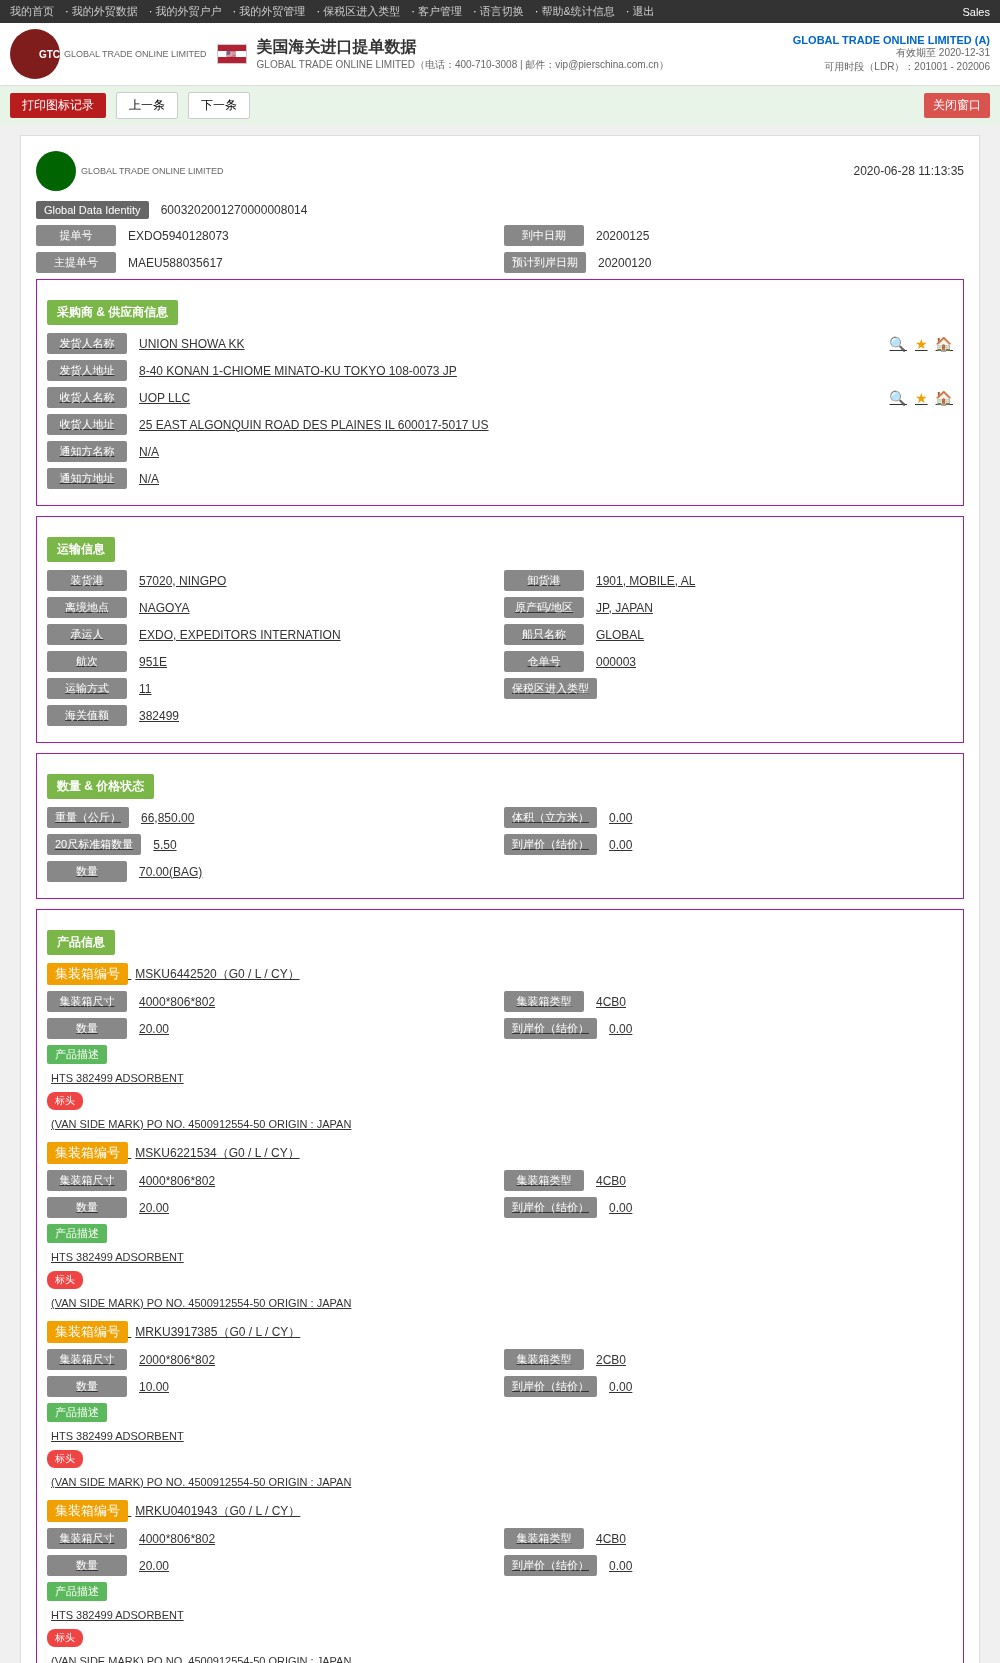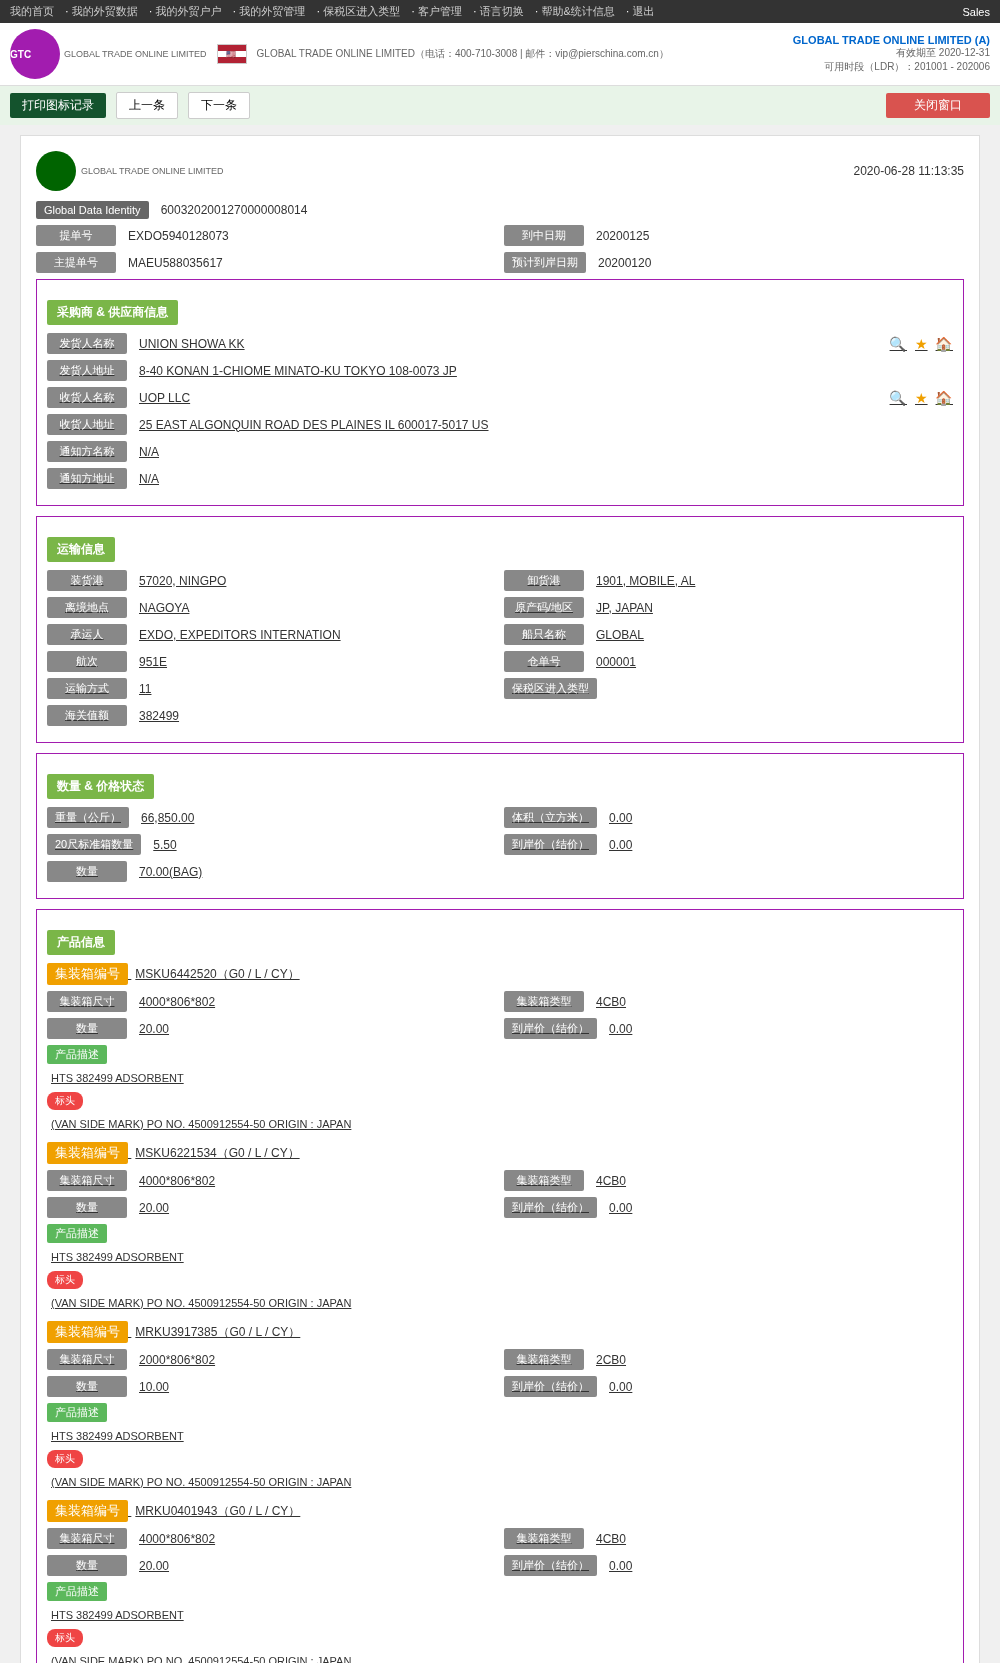--- a/index.html
+++ b/index.html
@@ -6,34 +6,34 @@
     body { font-family: Arial, sans-serif; font-size: 12px; background: #f0f0f0; color: #333; }
     
     
     .top-nav { background: #333; color: #fff; padding: 4px 10px; display: flex; justify-content: space-between; align-items: center; font-size: 11px; }
     .top-nav a { color: #ccc; text-decoration: none; margin-right: 8px; }
     
     
     .header { background: #fff; padding: 6px 10px; display: flex; align-items: center; justify-content: space-between; border-bottom: 1px solid #ddd; }
     .header-left { display: flex; align-items: center; gap: 10px; }
     .logo { display: flex; align-items: center; gap: 4px; }
-    .logo-circle { width: 50px; height: 50px; border-radius: 50%; background: #a21caf; display: flex; align-items: center; justify-content: flex-start; }
+    .logo-circle { width: 50px; height: 50px; border-radius: 50%; background: #7f1d1d; display: flex; align-items: center; justify-content: flex-end; }
     .logo-text { font-size: 9px; color: #666; }
     .flag { width: 30px; height: 20px; background: linear-gradient(#b22234 33%, #fff 33%, #fff 66%, #b22234 66%); border: 1px solid #ccc; font-size: 8px; display: flex; align-items: center; justify-content: center; }
     .page-title { font-size: 16px; font-weight: bold; color: #333; }
     .company-info { font-size: 10px; color: #666; }
     .header-right { text-align: right; font-size: 10px; color: #0066cc; }
     .header-right .company-name { font-weight: bold; font-size: 11px; }
     .header-right .valid { color: #666; }
     
     
     .action-bar { background: #e8f4e8; padding: 6px 10px; display: flex; align-items: center; gap: 10px; }
-    .btn-print { background: #14532d; color: #fff; border: none; padding: 4px 12px; cursor: pointer; border-radius: 2px; font-size: 12px; }
+    .btn-print { background: #b91c1c; color: #fff; border: none; padding: 4px 12px; cursor: pointer; border-radius: 2px; font-size: 12px; }
     .btn-nav { background: #fff; border: 1px solid #ccc; padding: 4px 12px; cursor: pointer; font-size: 12px; border-radius: 2px; }
-    .btn-close { background: #d9534f; color: #fff; border: none; padding: 4px 28px; cursor: pointer; font-size: 12px; border-radius: 2px; float: right; margin-left: auto; }
+    .btn-close { background: #d9534f; color: #fff; border: none; padding: 4px 9px; cursor: pointer; font-size: 12px; border-radius: 2px; float: right; margin-left: auto; }
     
     
     .main-content { padding: 10px 20px; background: #f0f0f0; }
     
     
     .record-card { background: #fff; border: 1px solid #ddd; padding: 15px; margin-bottom: 10px; }
     
     
     .card-header { display: flex; justify-content: space-between; align-items: center; margin-bottom: 10px; }
     .gtc-logo-small { display: flex; align-items: center; gap: 5px; }
@@ -89,20 +89,21 @@
 <div class="header">
   <div class="header-left">
     <div class="logo">
       <div class="logo-circle">
         <span style="color:#fff; font-weight:bold; font-size:10px;">GTC</span>
       </div>
       <div class="logo-text">GLOBAL TRADE ONLINE LIMITED</div>
     </div>
     <div class="flag">🇺🇸</div>
     <div>
+      <div class="page-title">美国海关进口提单数据</div>
       <div class="company-info">GLOBAL TRADE ONLINE LIMITED（电话：400-710-3008 | 邮件：vip@pierschina.com.cn）</div>
     </div>
   </div>
   <div class="header-right">
     <div class="company-name">GLOBAL TRADE ONLINE LIMITED (A)</div>
     <div class="valid">有效期至 2020-12-31</div>
     <div class="valid">可用时段（LDR）：201001 - 202006</div>
   </div>
 </div>
 
@@ -222,21 +223,21 @@
         </div>
       </div>
 
       <div class="field-row">
         <div class="field-group">
           <span class="field-label">航次</span>
           <span class="field-value">951E</span>
         </div>
         <div class="field-group">
           <span class="field-label">仓单号</span>
-          <span class="field-value">000001</span>
+          <span class="field-value">000003</span>
         </div>
       </div>
 
       <div class="field-row">
         <div class="field-group">
           <span class="field-label">运输方式</span>
           <span class="field-value">11</span>
         </div>
         <div class="field-group">
           <span class="field-label">保税区进入类型</span>

